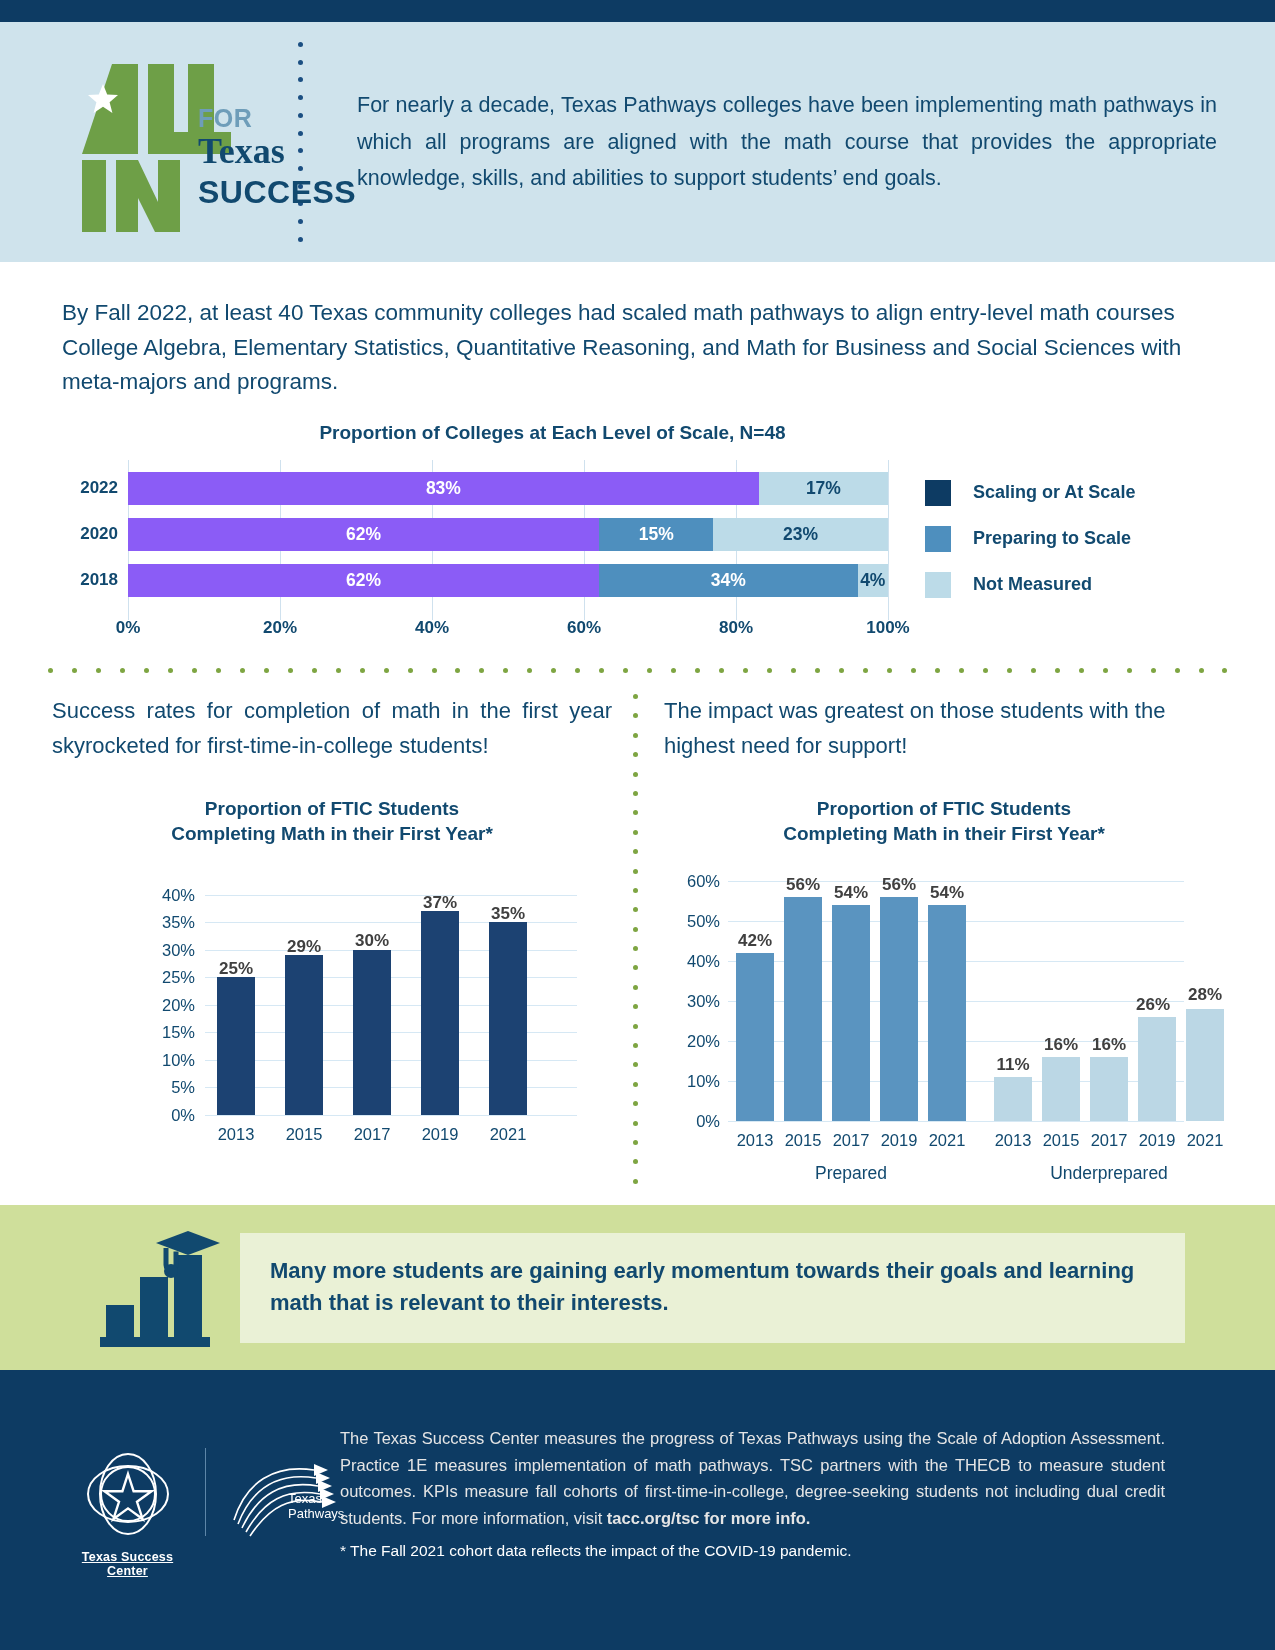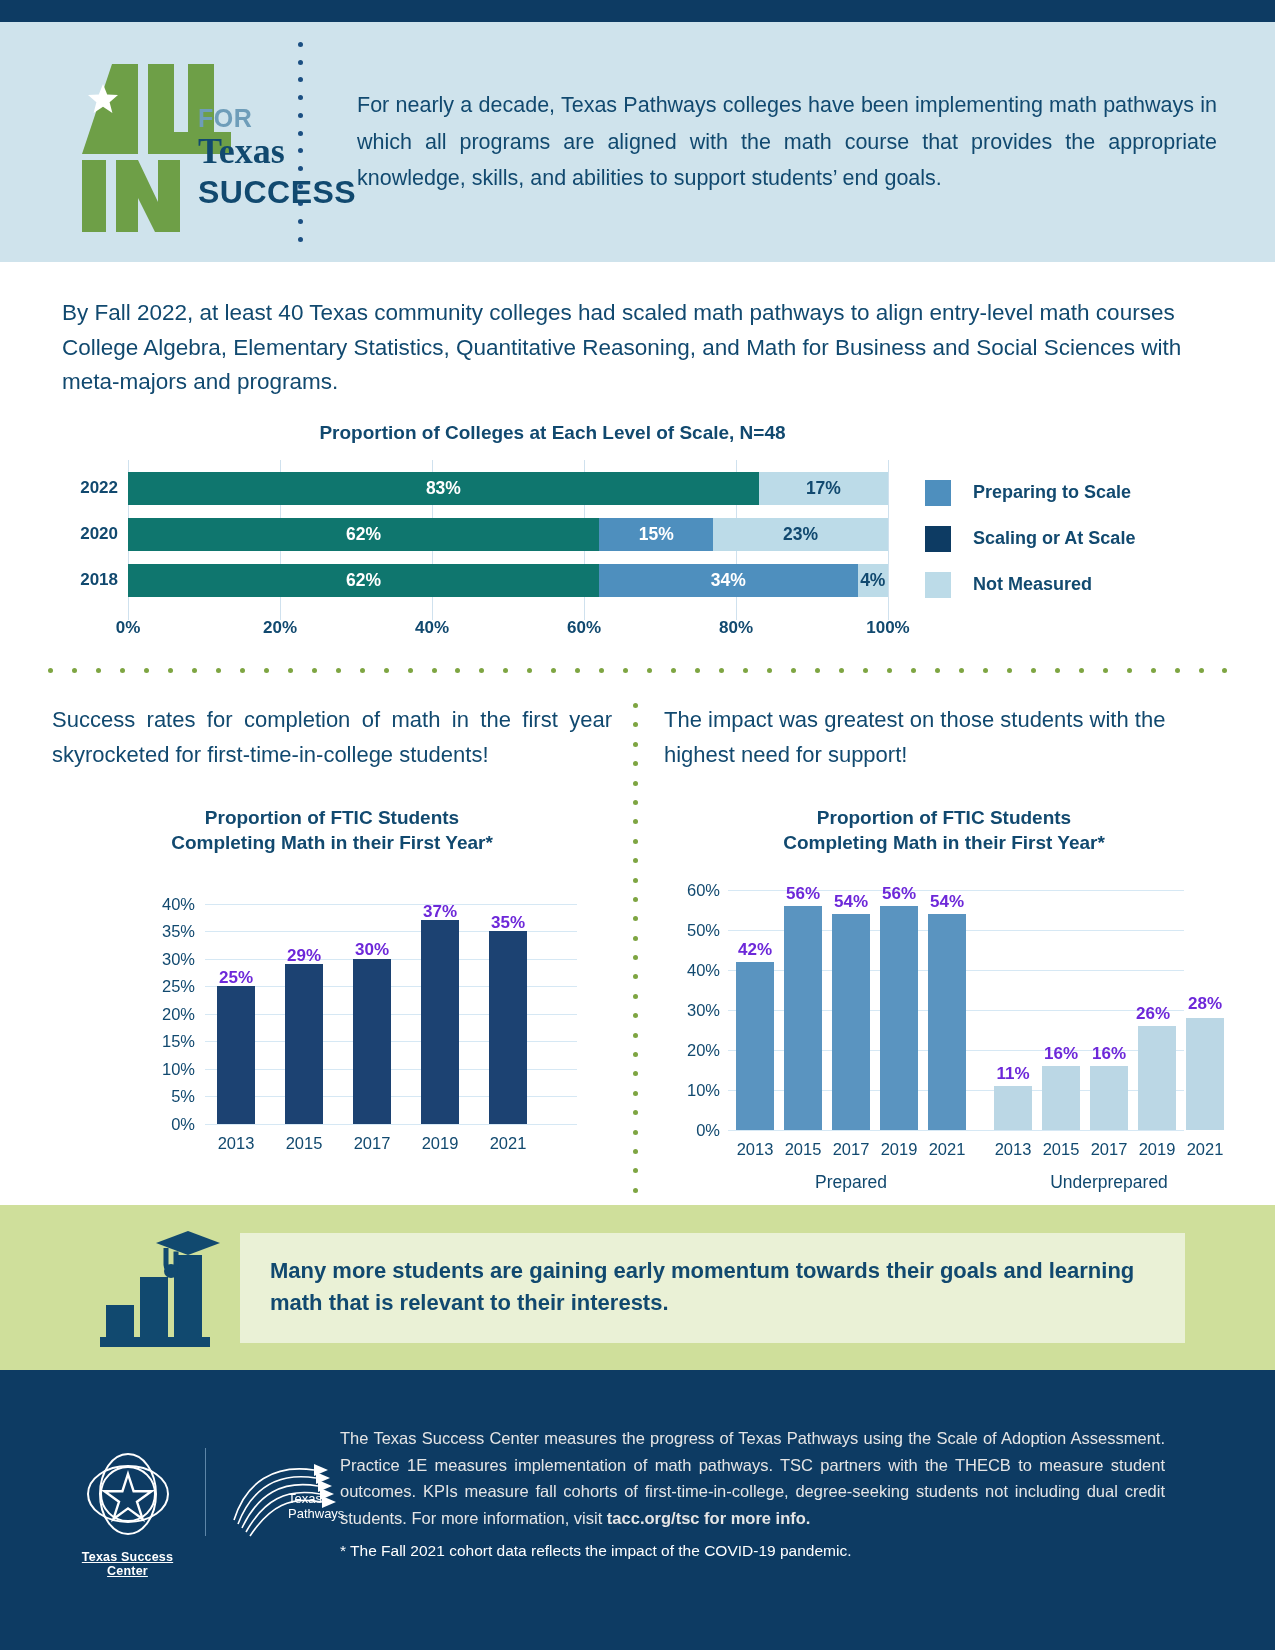--- a/index.html
+++ b/index.html
@@ -71,21 +71,21 @@
   .gridline {
     position: absolute; top: 0; bottom: 0; width: 1px; background: #cfe1ee;
   }
   .srow { position: absolute; left: 0; width: 100%; height: 33px; display: flex; }
   .srow .ylab {
     position: absolute; left: -62px; top: 50%; transform: translateY(-50%);
     font-size: 17px; color: #11496f; font-weight: 600; width: 52px; text-align: right;
   }
   .seg { height: 100%; display: flex; align-items: center; justify-content: center;
          font-size: 17.5px; font-weight: 600; }
-  .seg.s1 { background: #0f766e; color: #fff; }
+  .seg.s1 { background: #8b5cf6; color: #fff; }
   .seg.s2 { background: #4e8fbe; color: #fff; }
   .seg.s3 { background: #bcdbe8; color: #11496f; }
 
   .xticks {
     position: absolute; left: 128px; top: 196px; width: 760px; height: 24px;
   }
   .xticks span {
     position: absolute; transform: translateX(-50%);
     font-size: 17px; color: #11496f; font-weight: 600;
   }
@@ -98,21 +98,21 @@
   .legend-lb { margin-left: 22px; font-size: 18px; font-weight: bold; color: #11496f; }
 
   
   .dot-divider {
     position: absolute; left: 48px; width: 1180px; height: 6px;
     display: flex; justify-content: space-between;
   }
   .dot-divider i { width: 5px; height: 5px; border-radius: 50%; background: #7ea542; }
 
   
-  .cols { position: absolute; top: 694px; left: 0; width: 1275px; height: 500px; margin-top: 9px; }
+  .cols { position: absolute; top: 694px; left: 0; width: 1275px; height: 500px; }
   .vdots {
     position: absolute; left: 632px; top: 0; height: 490px; width: 6px;
     display: flex; flex-direction: column; justify-content: space-between; align-items: center;
   }
   .vdots i { width: 5px; height: 5px; border-radius: 50%; background: #7ea542; }
 
   .col-left { position: absolute; left: 52px; top: 0; width: 560px; }
   .col-right { position: absolute; left: 664px; top: 0; width: 560px; }
 
   .lede { color: #11496f; font-size: 22px; line-height: 1.58; text-align: justify; }
@@ -121,21 +121,21 @@
   .chart-title {
     text-align: center; font-weight: bold; color: #11496f;
     font-size: 19px; line-height: 1.35;
   }
 
   
   .cc { position: relative; }
   .cc .grid-h { position: absolute; height: 1px; background: #d6e8f4; }
   .cc .ytick { position: absolute; font-size: 16.5px; color: #11496f; transform: translateY(-50%); text-align: right; }
   .cc .bar { position: absolute; bottom: 0; }
-  .cc .blab { position: absolute; font-size: 17px; font-weight: bold; color: #6d28d9; transform: translateX(-50%); white-space: nowrap; }
+  .cc .blab { position: absolute; font-size: 17px; font-weight: bold; color: #404040; transform: translateX(-50%); white-space: nowrap; }
   .cc .xlab { position: absolute; font-size: 16.5px; color: #11496f; transform: translateX(-50%); white-space: nowrap; }
   .cc .grouplab { position: absolute; font-size: 17.5px; color: #11496f; transform: translateX(-50%); white-space: nowrap; }
 
   
   .green-band {
     position: absolute; left: 0; top: 1205px; width: 1275px; height: 165px;
     background: #cfdf9b;
   }
   .green-inner {
     position: absolute; left: 240px; top: 28px; width: 945px; height: 110px;
@@ -255,26 +255,26 @@
       <span style="left:0%">0%</span>
       <span style="left:20%">20%</span>
       <span style="left:40%">40%</span>
       <span style="left:60%">60%</span>
       <span style="left:80%">80%</span>
       <span style="left:100%">100%</span>
     </div>
 
     <div class="legend">
       <div class="legend-item">
+        <span class="legend-sw" style="background:#0d3b63"></span>
+        <span class="legend-lb">Scaling or At Scale</span>
+      </div>
+      <div class="legend-item">
         <span class="legend-sw" style="background:#4e8fbe"></span>
         <span class="legend-lb">Preparing to Scale</span>
-      </div>
-      <div class="legend-item">
-        <span class="legend-sw" style="background:#0d3b63"></span>
-        <span class="legend-lb">Scaling or At Scale</span>
       </div>
       <div class="legend-item">
         <span class="legend-sw" style="background:#bcdbe8"></span>
         <span class="legend-lb">Not Measured</span>
       </div>
     </div>
   </div>
 
   <div class="dot-divider" style="top:668px">
     <i></i>

